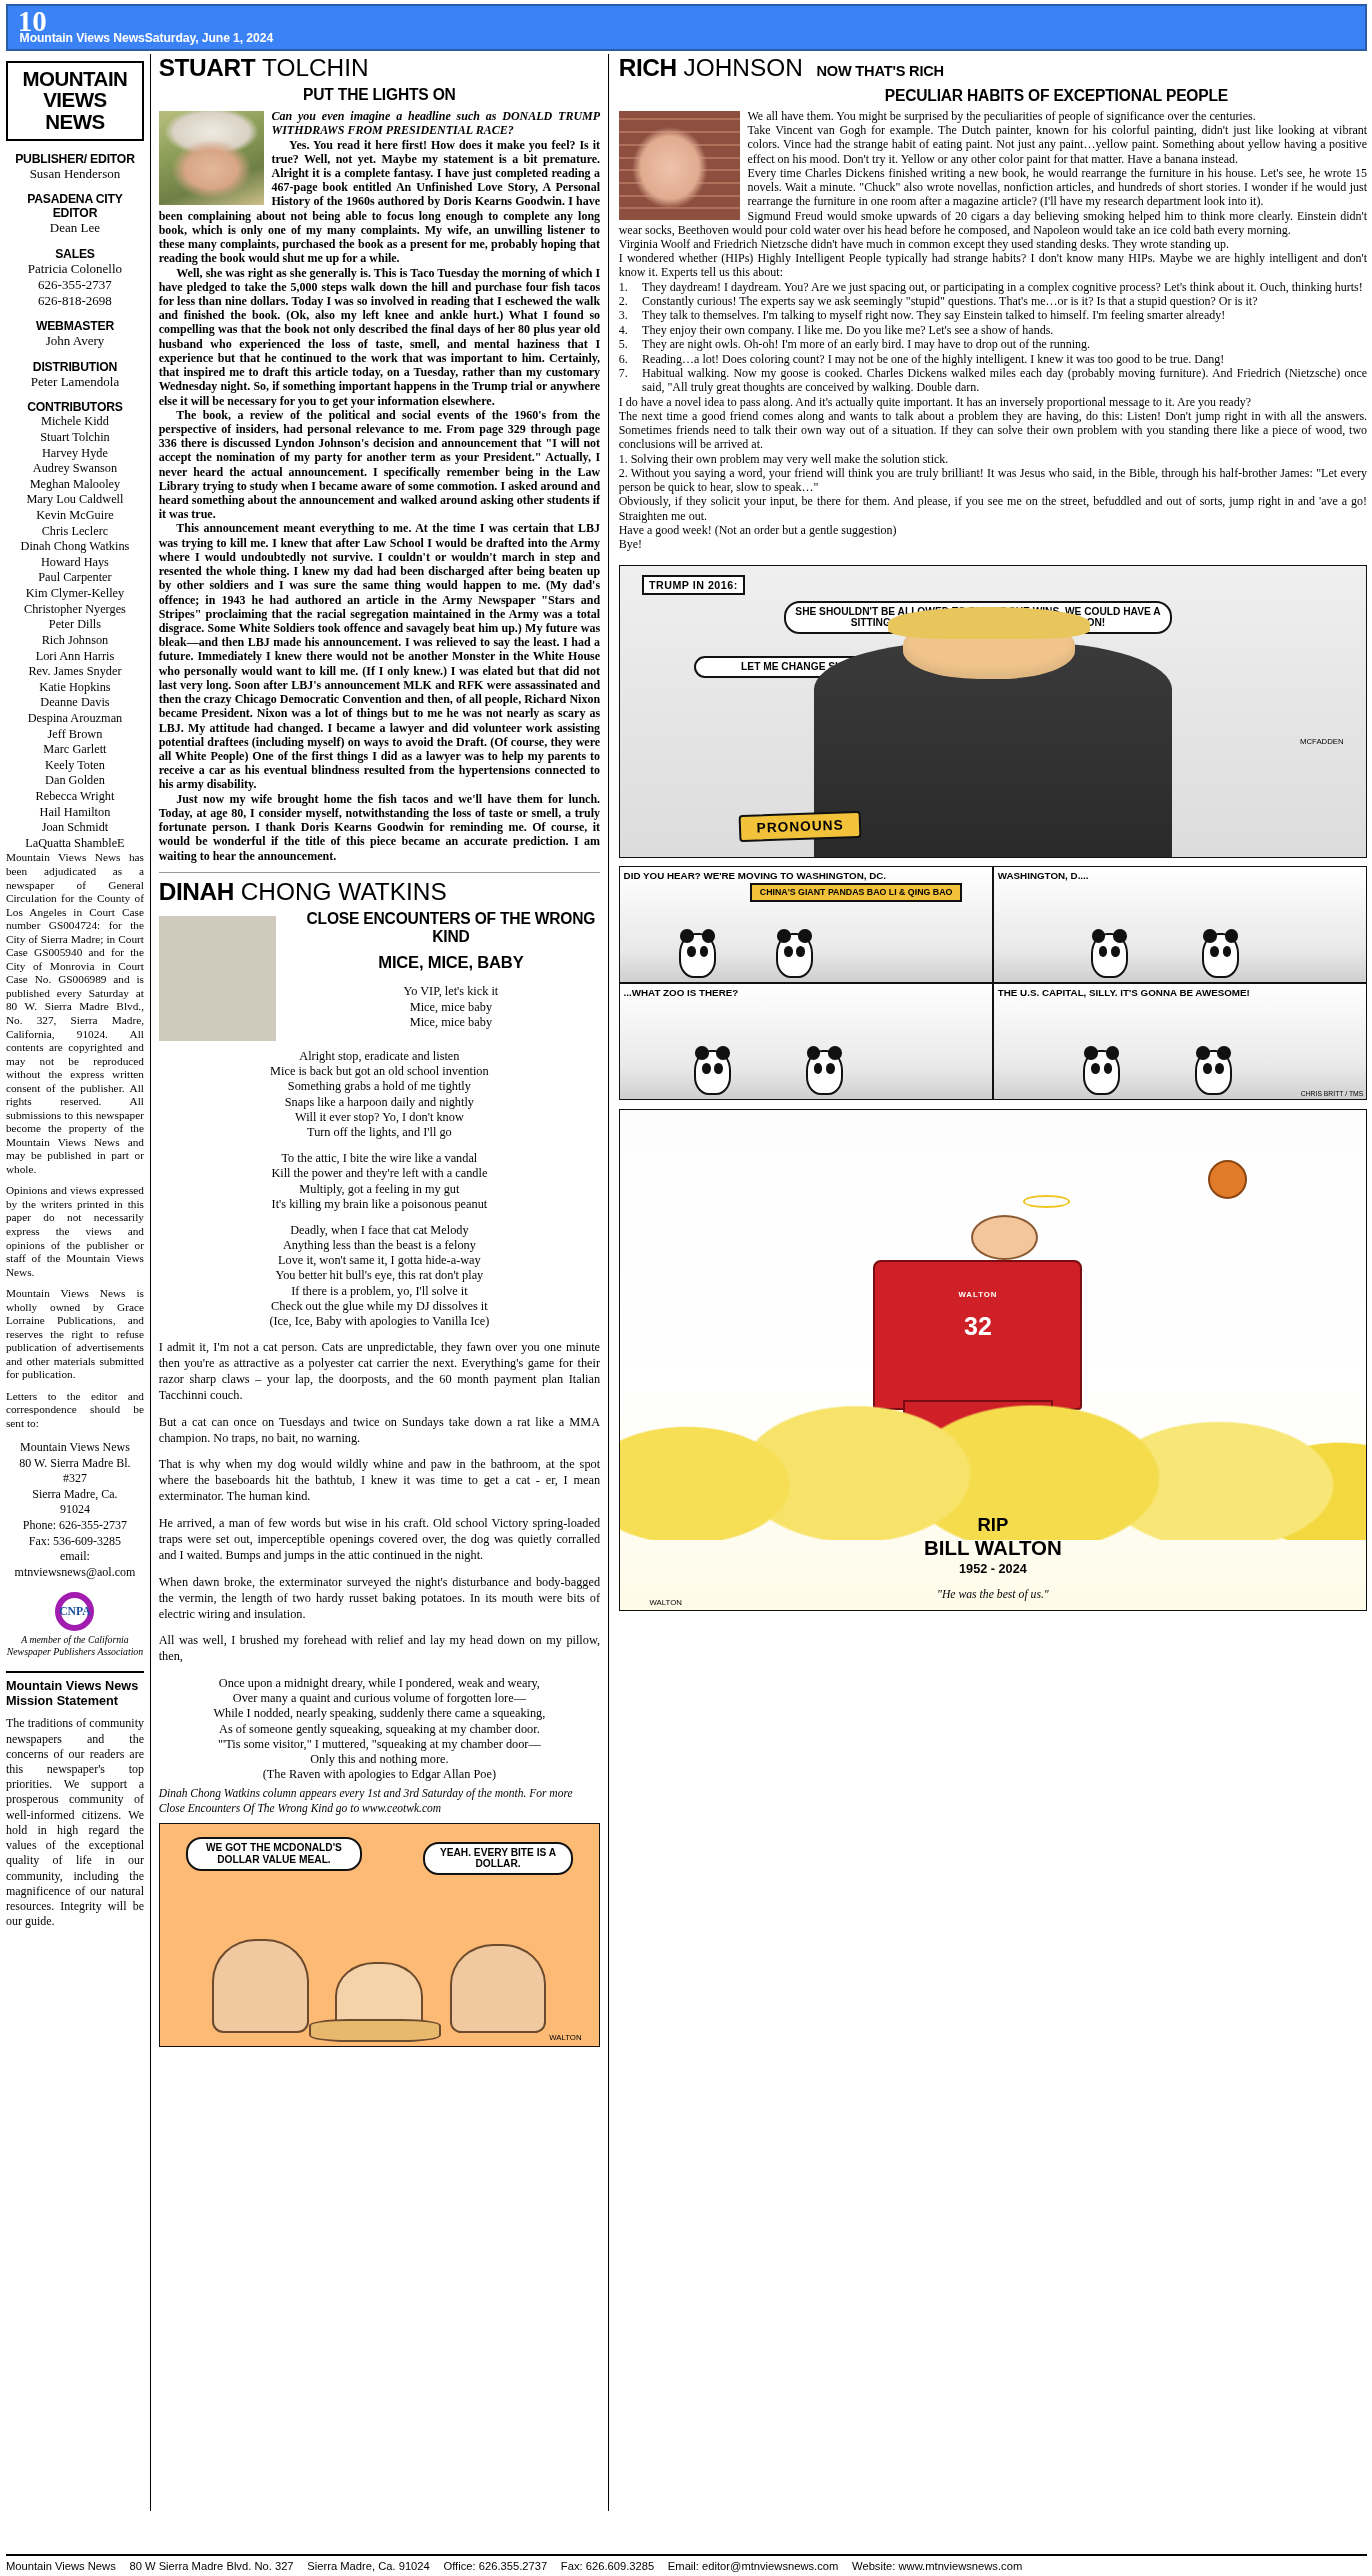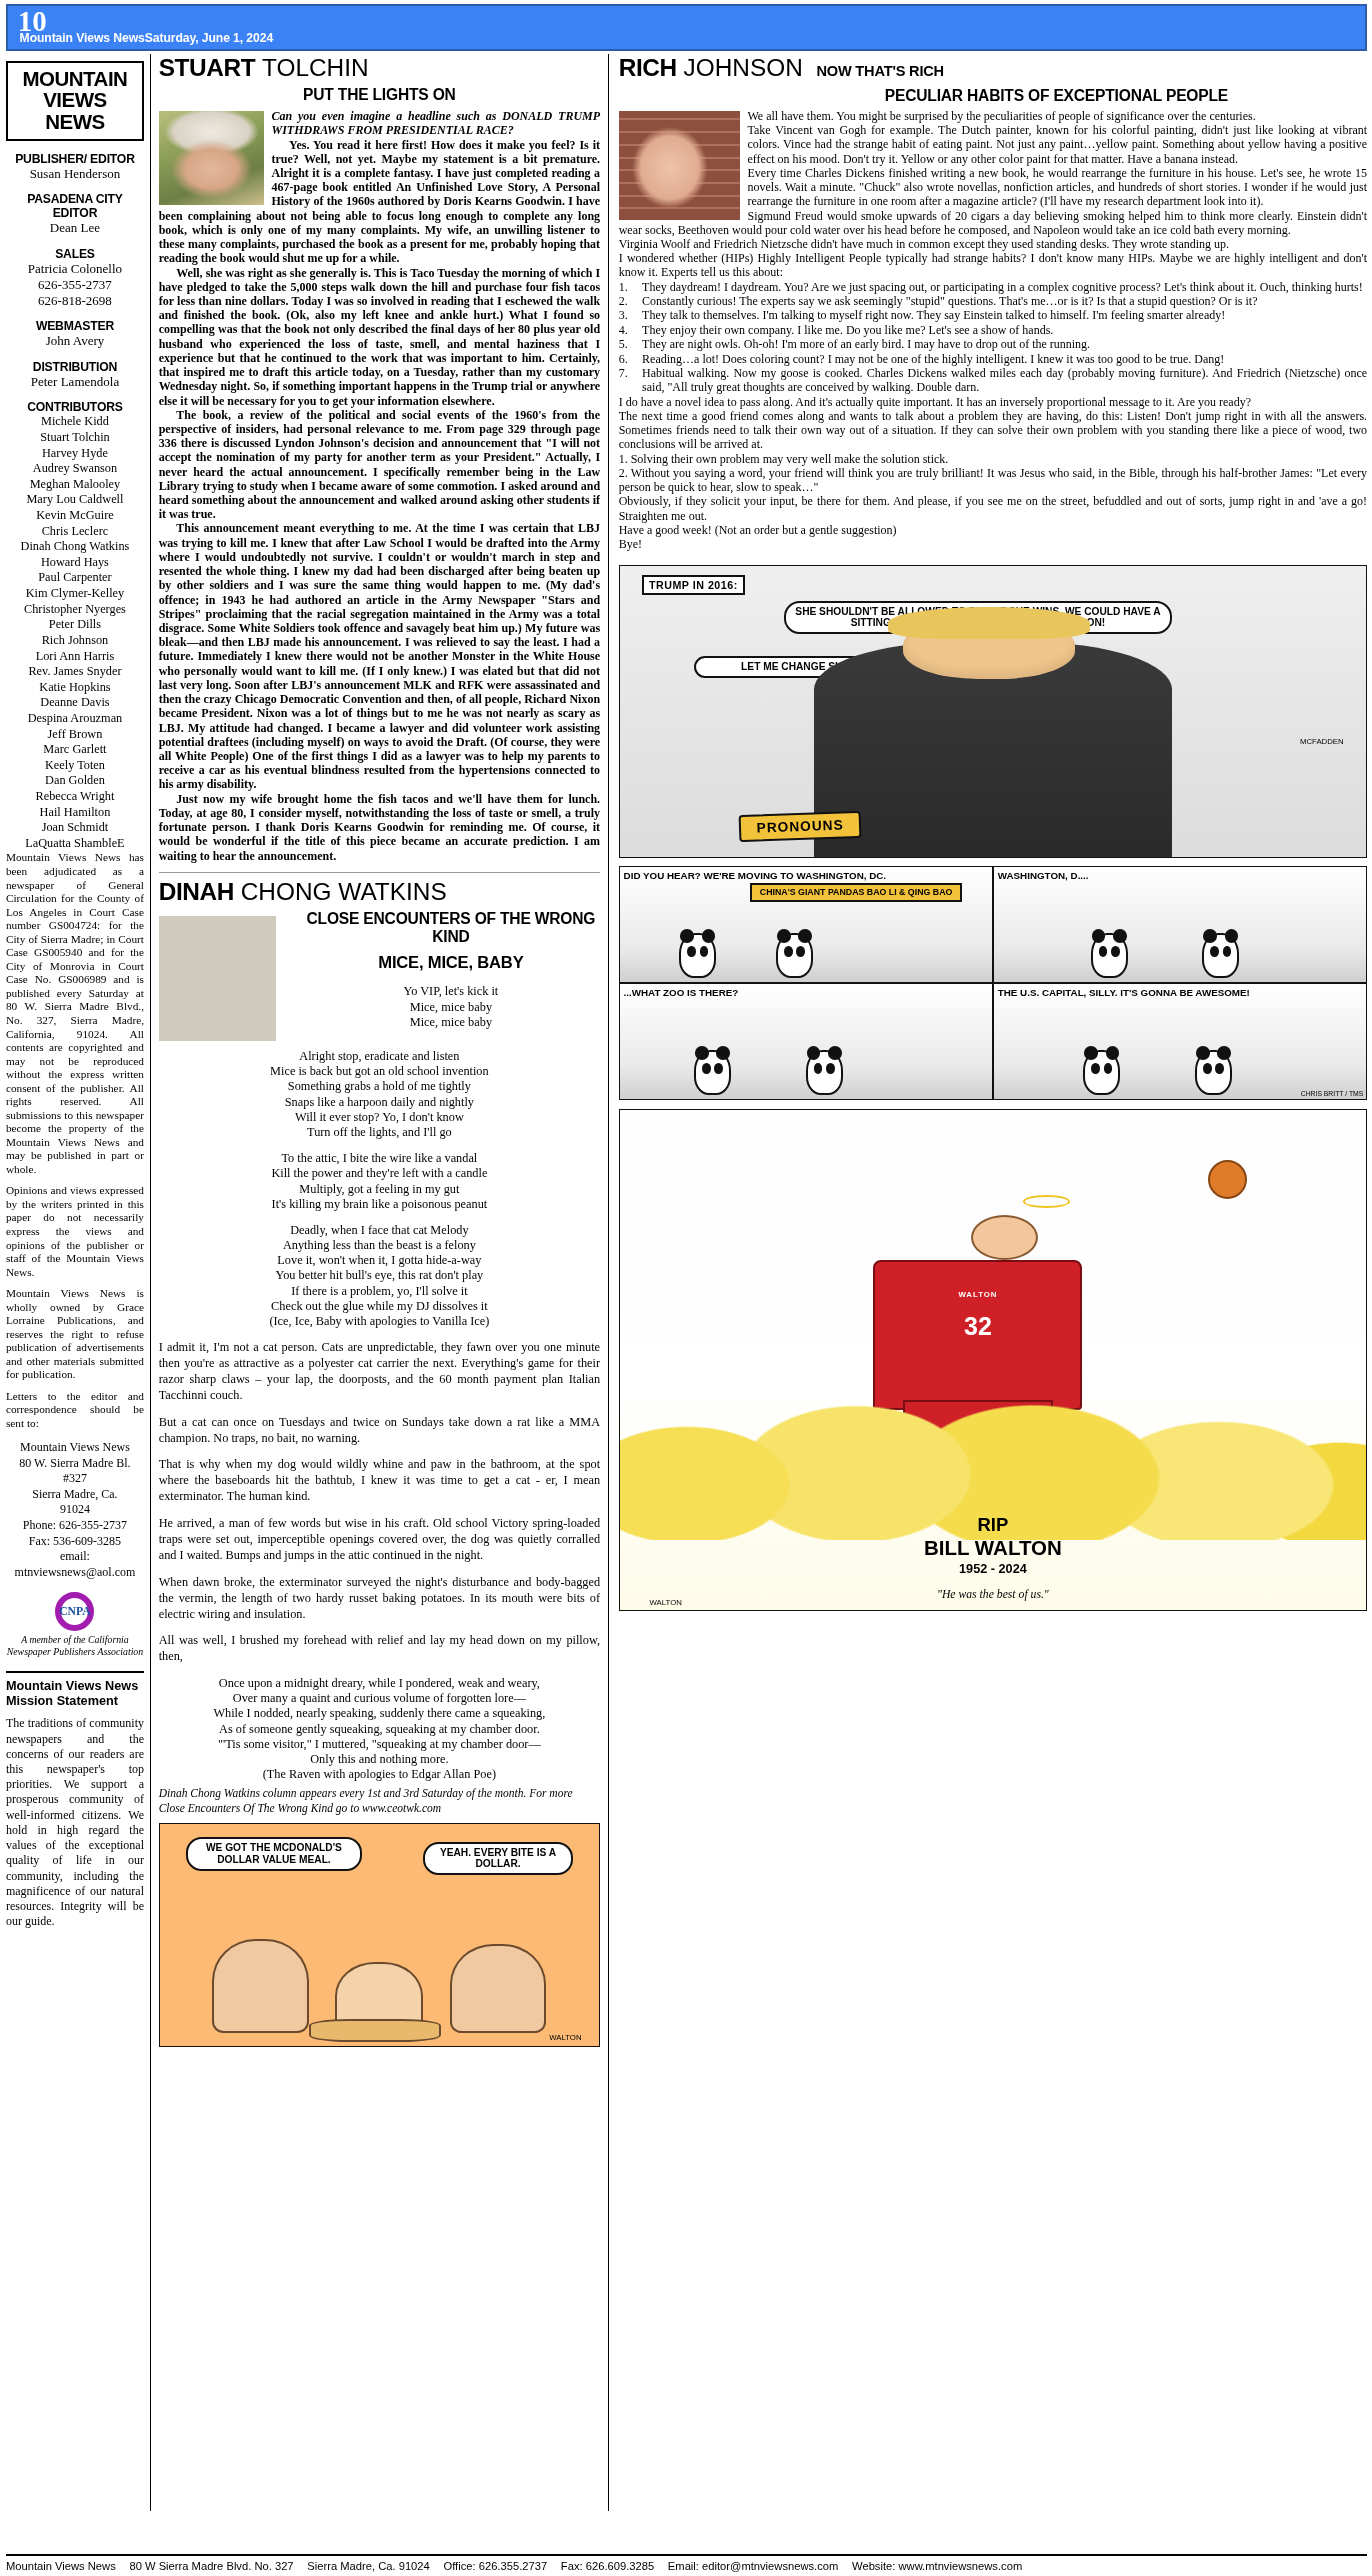--- a/index.html
+++ b/index.html
@@ -414,21 +414,21 @@
             </div>
             <div class="stanza">
               <div>To the attic, I bite the wire like a vandal</div>
               <div>Kill the power and they're left with a candle</div>
               <div>Multiply, got a feeling in my gut</div>
               <div>It's killing my brain like a poisonous peanut</div>
             </div>
             <div class="stanza">
               <div>Deadly, when I face that cat Melody</div>
               <div>Anything less than the beast is a felony</div>
-              <div>Love it, won't when it, I gotta hide-a-way</div>
+              <div>Love it, won't same it, I gotta hide-a-way</div>
               <div>You better hit bull's eye, this rat don't play</div>
               <div>If there is a problem, yo, I'll solve it</div>
               <div>Check out the glue while my DJ dissolves it</div>
               <div>(Ice, Ice, Baby with apologies to Vanilla Ice)</div>
             </div>
           </div>
         <div class="prose" style="margin-top:9.8px" id="dinah-prose">
             <p>I admit it, I'm not a cat person. Cats are unpredictable, they fawn over you one minute then you're as attractive as a polyester cat carrier the next. Everything's game for their razor sharp claws – your lap, the doorposts, and the 60 month payment plan Italian Tacchinni couch.</p>
             <p>But a cat can once on Tuesdays and twice on Sundays take down a rat like a MMA champion. No traps, no bait, no warning.</p>
             <p>That is why when my dog would wildly whine and paw in the bathroom, at the spot where the baseboards hit the bathtub, I knew it was time to get a cat - er, I mean exterminator. The human kind.</p>

